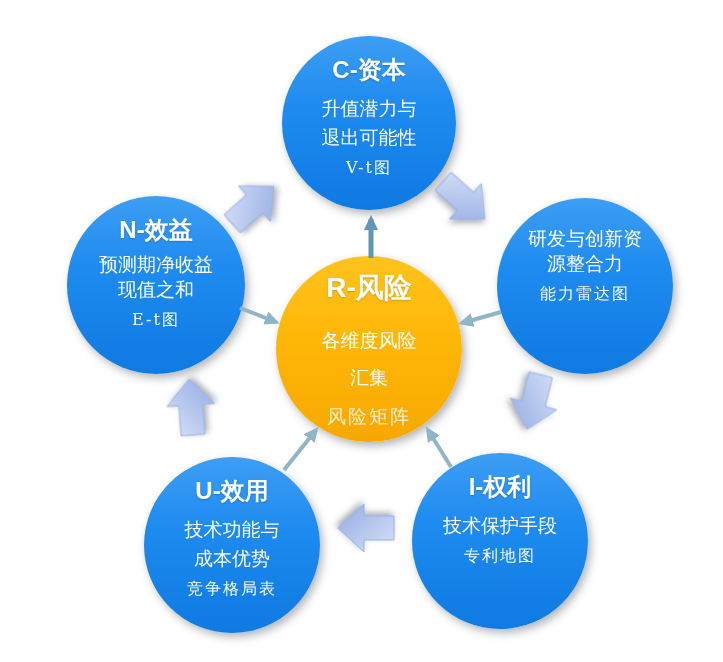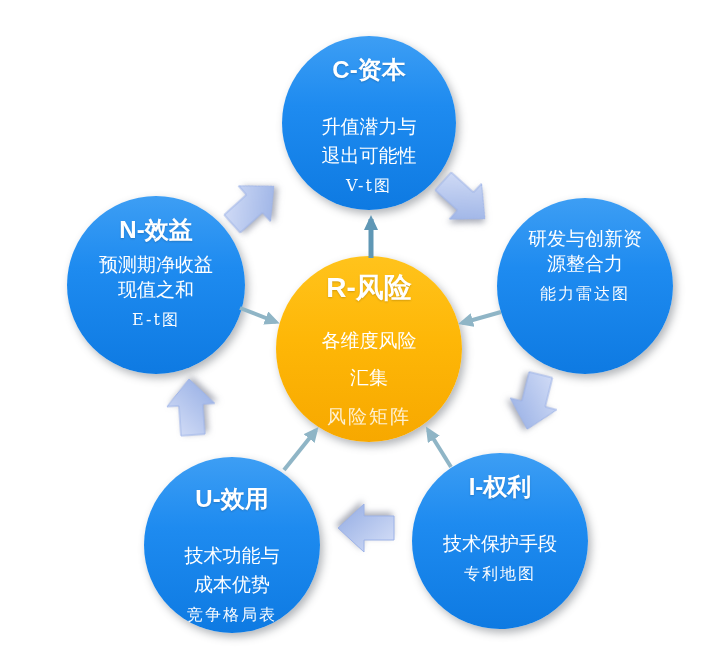--- a/index.html
+++ b/index.html
@@ -28,33 +28,33 @@
     background: linear-gradient(180deg, #3d9ef4 0%, #1e8bf0 40%, #0e7ae2 100%);
     padding-top: 20px;
   }
   .orange {
     background: linear-gradient(180deg, #ffc31c 0%, #feb707 45%, #f7a800 100%);
     padding-top: 16px;
   }
   .node-c { left: 282px; top: 36px;  width: 174px; height: 174px; }
   .node-t { left: 497px; top: 198px; width: 176px; height: 176px; }
   .node-n { left: 67px;  top: 196px; width: 178px; height: 178px; }
-  .node-u { left: 144px; top: 457px; width: 176px; height: 176px; justify-content: center; }
+  .node-u { left: 144px; top: 457px; width: 176px; height: 176px; }
   .node-i { left: 412px; top: 453px; width: 176px; height: 176px; }
   .node-r { left: 276px; top: 256px; width: 186px; height: 186px; }
 
   .node-title {
     font-size: 24px;
     font-weight: 700;
     line-height: 28px;
     text-shadow: 0 1px 2px rgba(0,0,0,0.18);
     white-space: nowrap;
   }
   .node-desc { font-size: 19px; font-weight: 400; }
-  .roomy .node-desc { margin-top: 28px; line-height: 29px; }
+  .roomy .node-desc { margin-top: 10px; line-height: 29px; }
   .tight .node-desc { margin-top: 8px;  line-height: 25px; }
   .node-tool {
     font-family: "DejaVu Serif", serif;
     font-size: 16px;
     letter-spacing: 2px;
     opacity: 0.97;
     white-space: nowrap;
   }
   .roomy .node-tool { margin-top: 6px; }
   .tight .node-tool { margin-top: 8px; text-align: right; }

